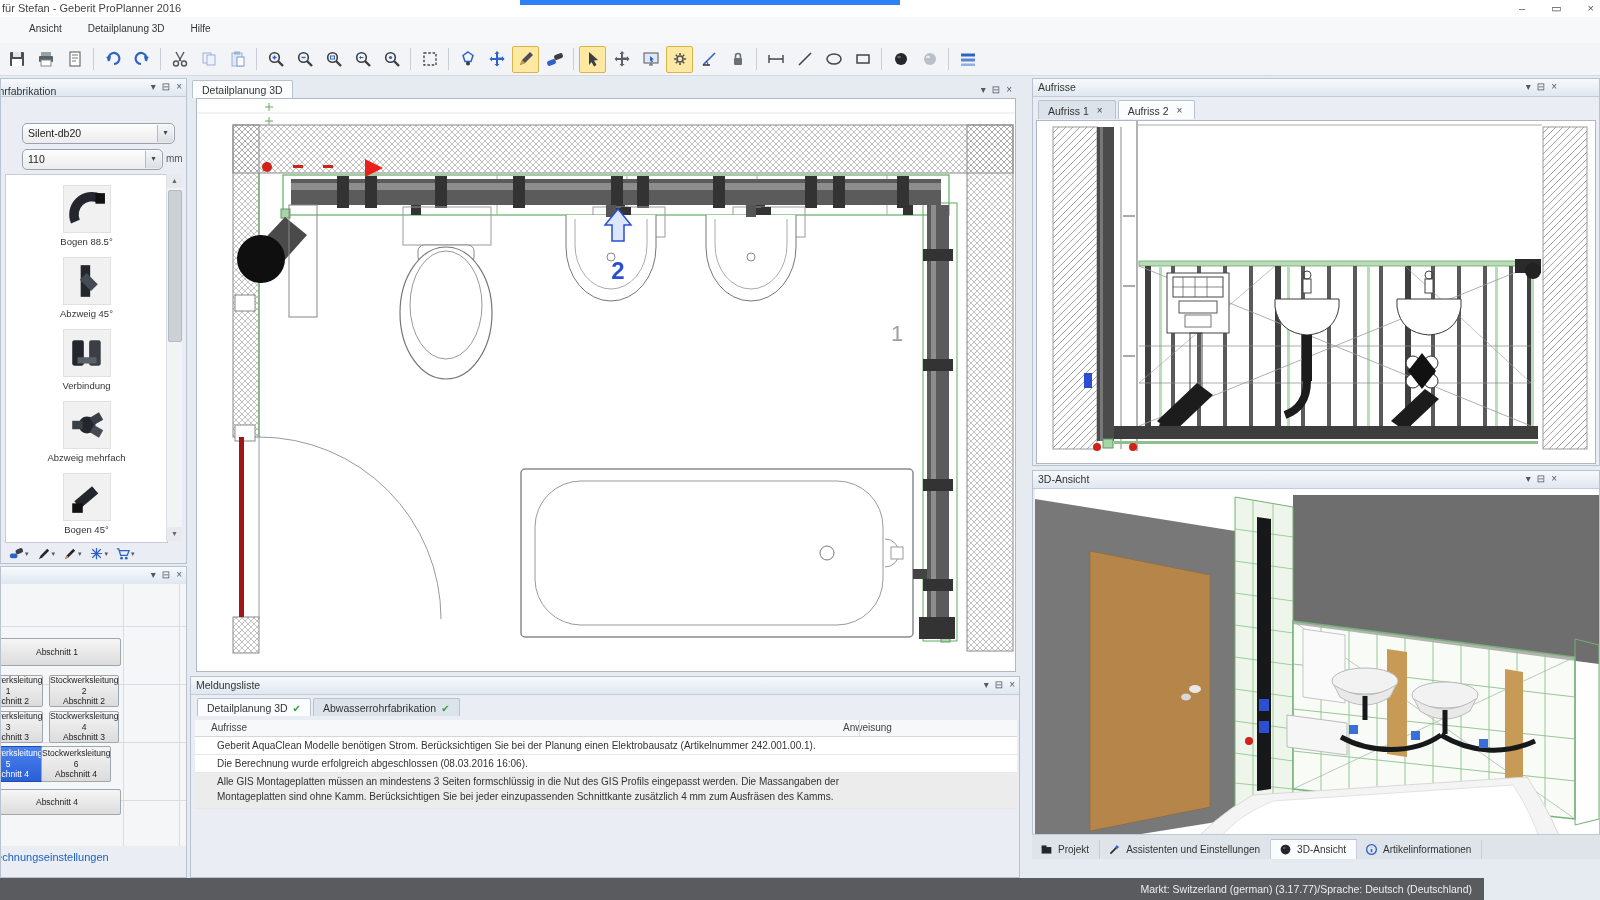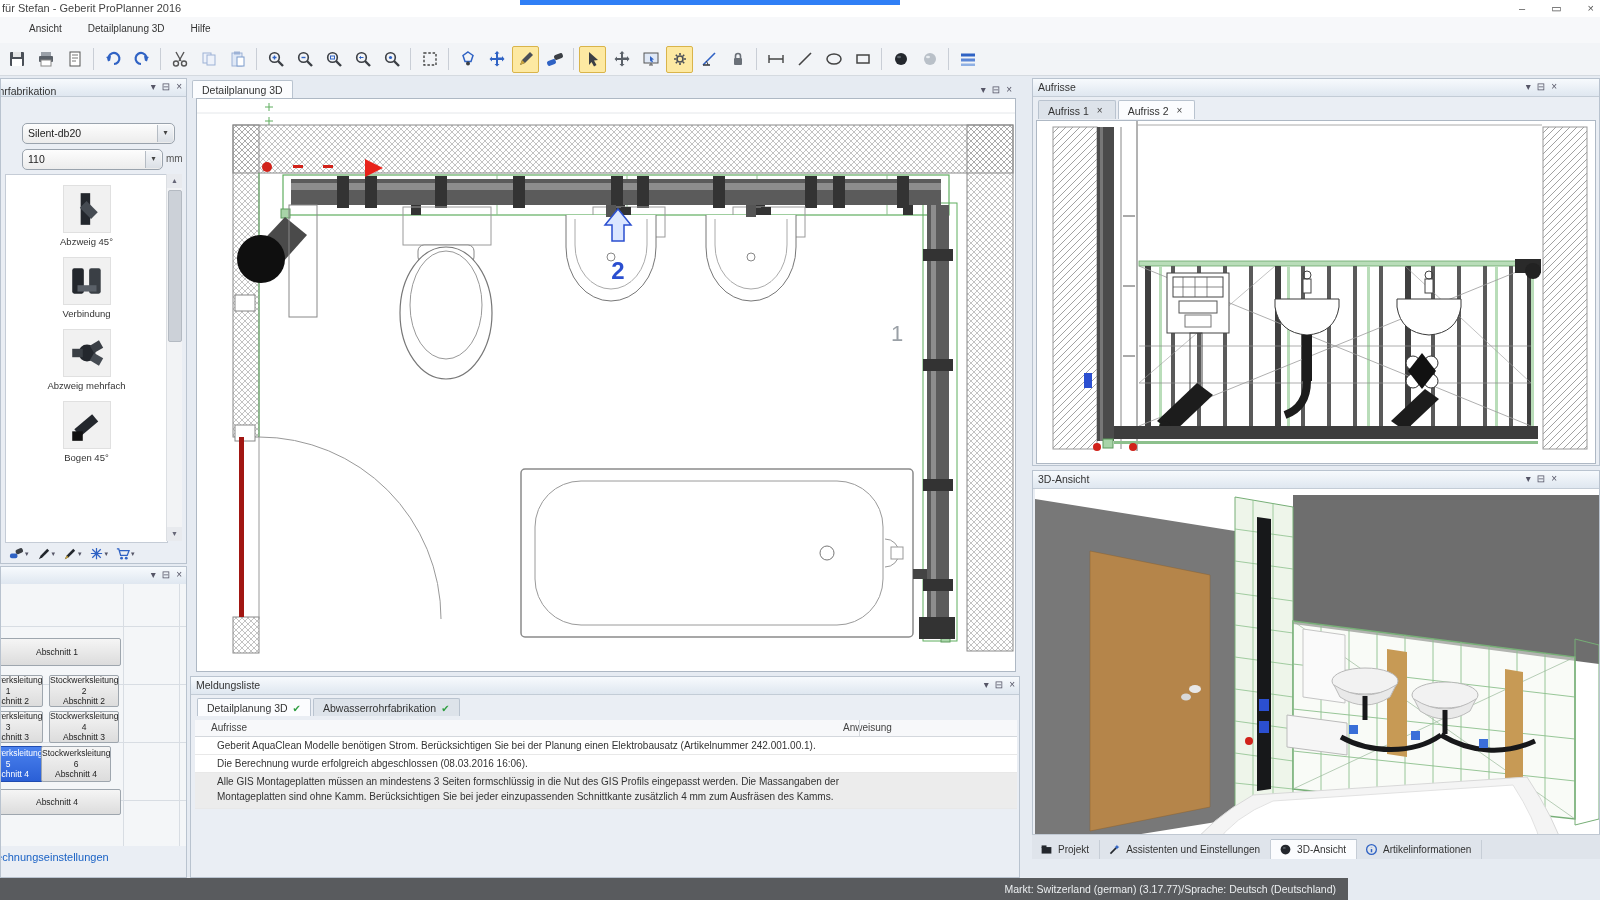--- a/index.html
+++ b/index.html
@@ -59,21 +59,21 @@
   
   .canvas{position:absolute;background:#fff;border:1px solid #aeb8c4;box-sizing:border-box;}
   
   .msghead{position:absolute;font-size:10px;color:#444;background:#f7f8fa;border-bottom:1px solid #d4d8dd;box-sizing:border-box;}
   .msgrow{position:absolute;font-size:10px;color:#333;box-sizing:border-box;padding:2px 8px 0 22px;line-height:1.45;}
   
   .rtabs{position:absolute;display:flex;align-items:flex-end;background:#dfe4eb;border-top:1px solid #c0c8d2;}
   .rtab{font-size:10px;color:#333;padding:3px 10px 3px 8px;display:flex;align-items:center;gap:5px;background:#dfe4eb;border-right:1px solid #c6cdd6;}
   .rtab.active{background:#fbfcfe;border-top:1px solid #b9c3cf;}
   
-  .statusbar{position:absolute;left:0;top:878px;width:1348px;height:22px;background:#595b5e;color:#eceff1;
+  .statusbar{position:absolute;left:0;top:878px;width:1484px;height:22px;background:#595b5e;color:#eceff1;
              font-size:10.5px;display:flex;align-items:center;justify-content:flex-end;padding-right:12px;box-sizing:border-box;}
   .cliptext{overflow:hidden;position:absolute;white-space:nowrap;}
   svg text{font-family:"Liberation Sans",sans-serif;}
 </style>
 </head>
 <body>
 
 <div class="app">
 
   <div class="titlebar">
@@ -308,20 +308,29 @@
     <div class="combo" style="left:21px;top:44px;width:151px;">
       <span class="cval">Silent-db20</span>
       <span class="carr">▾</span>
     </div>
     <div class="combo" style="left:21px;top:70px;width:139px;">
       <span class="cval">110</span>
       <span class="carr">▾</span>
     </div>
     <span style="position:absolute;left:165px;top:74px;font-size:10px;color:#555;">mm</span>
     <div class="parts" style="left:4px;top:95px;width:161px;height:367px;">
+        <div class="part">
+          <div class="pic">
+            <svg width="38" height="38" viewBox="0 0 36 36">
+              <path d="M7 30A17 17 0 0 1 30 8" stroke="#23272d" stroke-width="9" fill="none"></path>
+              <rect x="26" y="3" width="9" height="10" fill="#111"></rect>
+            </svg>
+          </div>
+          <div class="plabel">Bogen 88.5°</div>
+        </div>
         <div class="part">
           <div class="pic">
             <svg width="38" height="38" viewBox="0 0 36 36">
               <rect x="12" y="3" width="9" height="30" fill="#23272d"></rect>
               <rect x="15" y="12" width="9" height="15" transform="rotate(-45 19 19)" fill="#454b52"></rect>
             </svg>
           </div>
           <div class="plabel">Abzweig 45°</div>
         </div>
         <div class="part">

